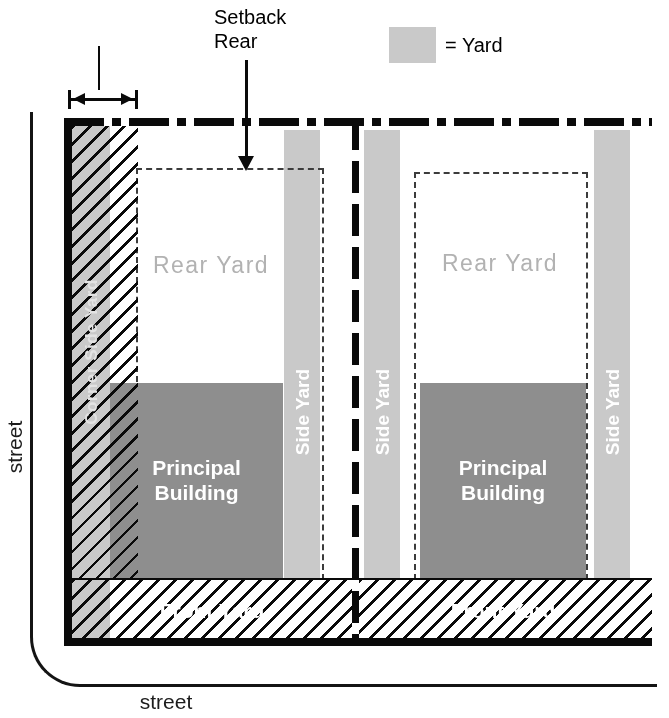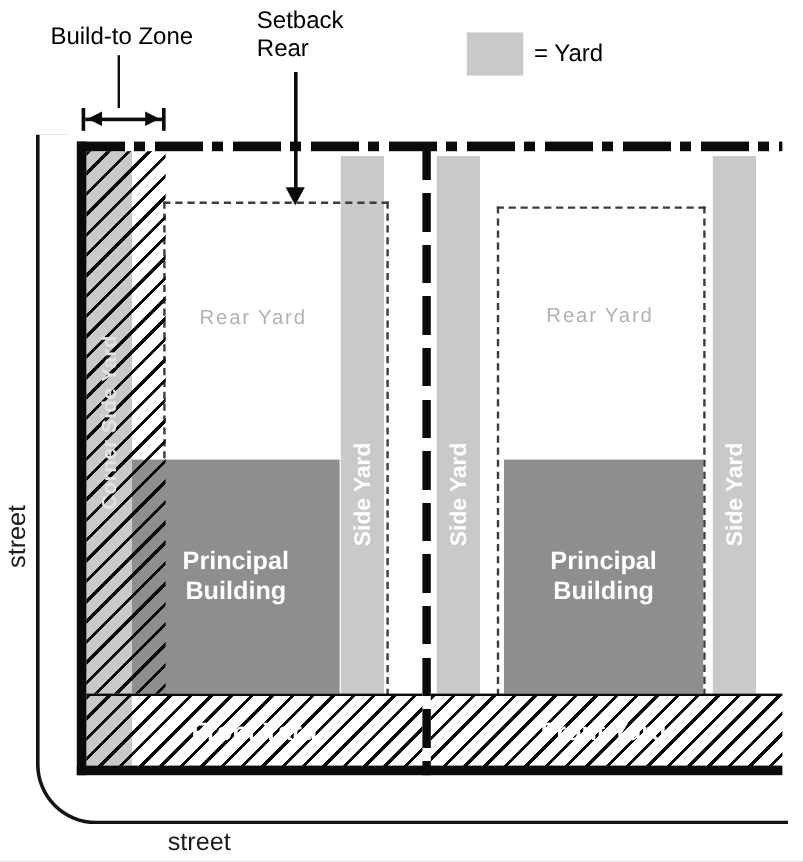--- a/index.html
+++ b/index.html
@@ -21,21 +21,21 @@
   }
   .border-dash-v{
     z-index:4;
     background-image:repeating-linear-gradient(180deg,#0a0a0a 0 32px,transparent 32px 43px);
   }
   .setback{border:2px dashed #3c3c3c;border-bottom:none;z-index:1;}
   .txt{z-index:5;white-space:nowrap;}
   .rot{transform:translate(-50%,-50%) rotate(-90deg);}
   .ctr{transform:translate(-50%,-50%);}
   .white-bold{color:#ffffff;font-weight:bold;}
-  .rear-txt{color:var(--rear-yard-text,#b2b2b2);font-size:17px;letter-spacing:1.5px;}
+  .rear-txt{color:var(--rear-yard-text,#b2b2b2);font-size:23px;letter-spacing:1.5px;}
   .ann{color:#000000;font-size:20px;z-index:6;white-space:nowrap;}
   .street-txt{color:#1c1c1c;font-size:21px;z-index:6;white-space:nowrap;}
   .arrow-line{background:#0a0a0a;z-index:6;}
   .tri{width:0;height:0;z-index:6;}
 </style>
 </head>
 <body>
 
 <div id="stage">
 
@@ -71,21 +71,20 @@
   <div class="abs txt rear-txt ctr" style="left:500px;top:263px;">Rear Yard</div>
 
   <div class="abs txt white-bold rot" style="left:92px;top:352px;font-size:17px;color:#e3e3e3;letter-spacing:0.5px;">Corner Side Yard</div>
   <div class="abs txt white-bold rot" style="left:303px;top:412px;font-size:19px;">Side Yard</div>
   <div class="abs txt white-bold rot" style="left:383px;top:412px;font-size:19px;">Side Yard</div>
   <div class="abs txt white-bold rot" style="left:613px;top:412px;font-size:19px;">Side Yard</div>
 
   <div class="abs txt white-bold ctr" style="left:212px;top:611px;font-size:21px;">Front Yard</div>
   <div class="abs txt white-bold ctr" style="left:503px;top:611px;font-size:21px;">Front Yard</div>
 
-  <div class="abs ann" style="left:42px;top:20px;">Build-to Zone</div>
   <div class="abs arrow-line" style="left:98px;top:46px;width:2px;height:44px;"></div>
   <div class="abs arrow-line" style="left:68px;top:90px;width:3px;height:19px;"></div>
   <div class="abs arrow-line" style="left:135px;top:90px;width:3px;height:19px;"></div>
   <div class="abs arrow-line" style="left:71px;top:98px;width:64px;height:3px;"></div>
   <div class="abs tri" style="left:73px;top:93px;border-top:6px solid transparent;border-bottom:6px solid transparent;border-right:12px solid #0a0a0a;"></div>
   <div class="abs tri" style="left:121px;top:93px;border-top:6px solid transparent;border-bottom:6px solid transparent;border-left:12px solid #0a0a0a;"></div>
 
   <div class="abs ann" style="left:214px;top:6px;text-align:right;">Setback</div>
   <div class="abs ann" style="left:214px;top:30px;">Rear</div>
   <div class="abs arrow-line" style="left:245px;top:60px;width:3px;height:98px;"></div>

